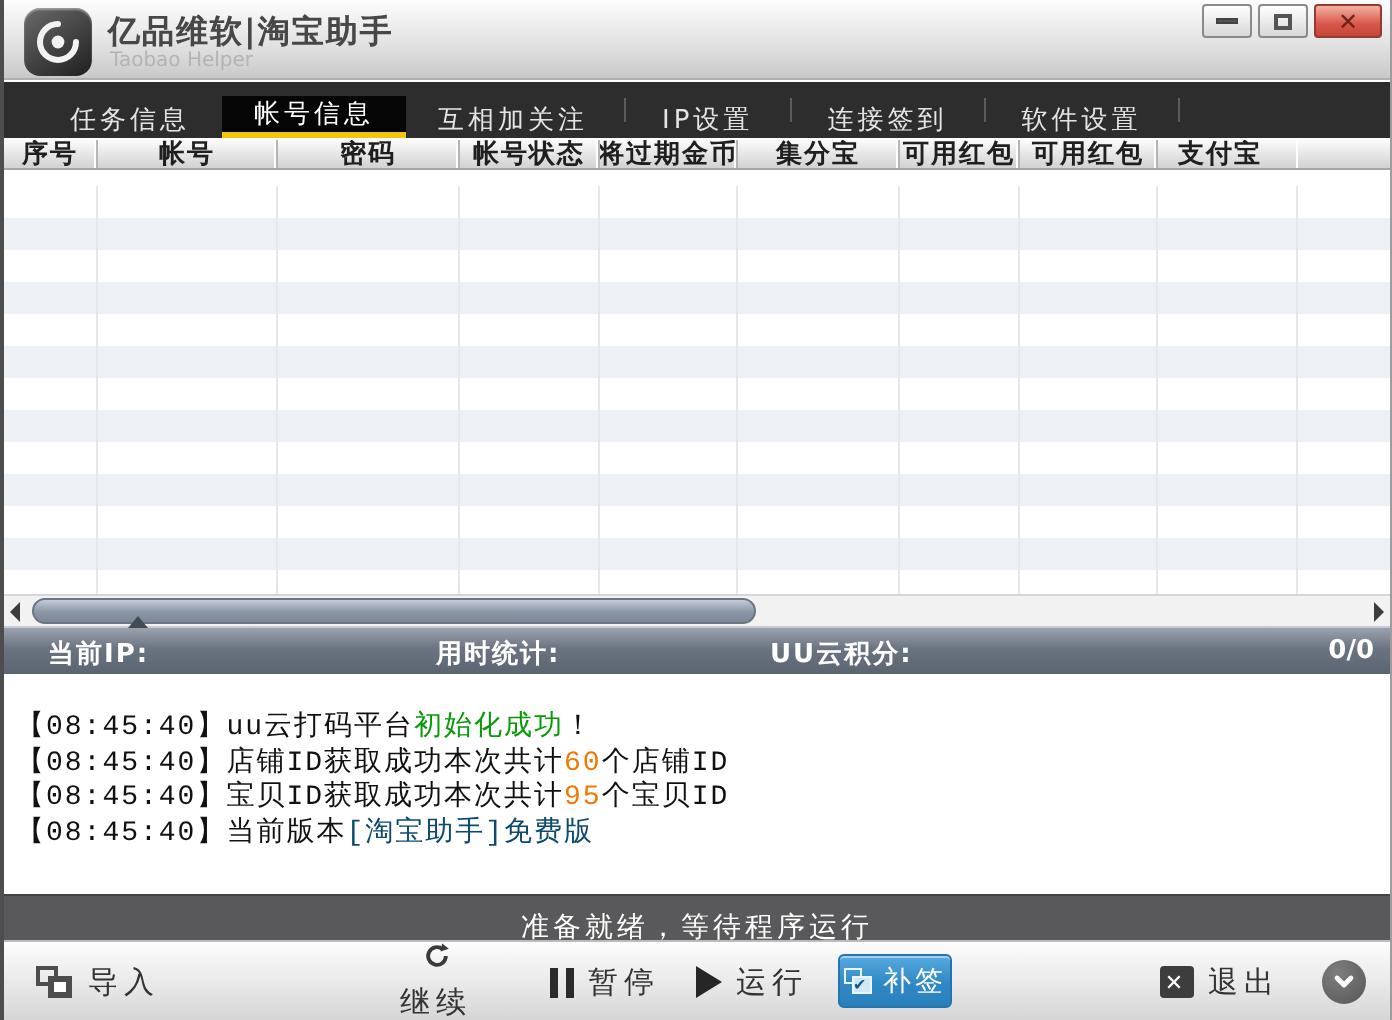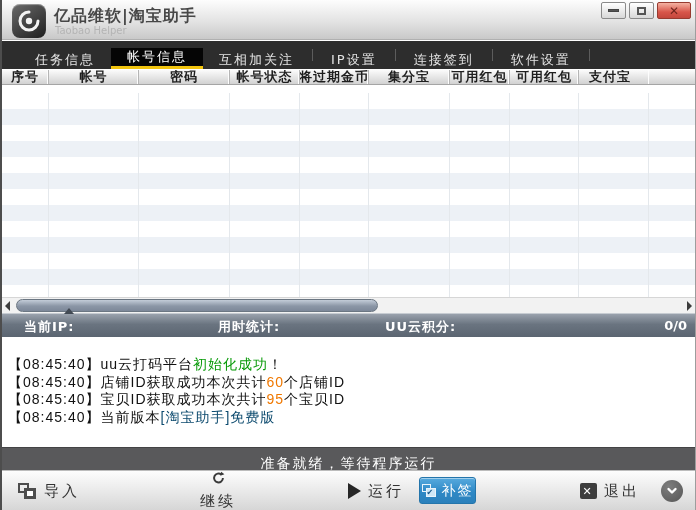--- a/index.html
+++ b/index.html
@@ -60,21 +60,21 @@
     color:#fff; font-size:13px; font-weight:bold; }
   .statusbar .pointer { position:absolute; left:62px; top:-6px; width:0; height:0;
     border:5px solid transparent; border-bottom:6px solid #424a54; border-top:none; }
   .st-ip { position:absolute; left:22px; top:4px; letter-spacing:1px; }
   .st-time { position:absolute; left:216px; top:4px; letter-spacing:1px; }
   .st-uu { position:absolute; left:383px; top:4px; letter-spacing:1px; }
   .st-val { position:absolute; right:8px; top:4px; }
 
   
   .logarea { position:absolute; left:0; top:337px; width:100%; height:110px; background:#fff;
-    font-family:Liberation Sans, sans-serif; font-size:14px; color:#111;
+    font-family:Liberation Mono, monospace; font-size:14px; color:#111;
     padding:19px 6px 0 6px; line-height:17.5px; letter-spacing:1px; }
   .seg-g { color:#089a08; } .seg-o { color:#f07800; } .seg-b { color:#0c4a6e; }
 
   
   .readybar { position:absolute; left:0; top:447px; width:100%; height:33px; background:#59595b;
     border-top:1px solid #434345; display:flex; align-items:center; justify-content:center;
     color:#fff; font-size:14px; letter-spacing:2px; }
 
   
   .toolbar { position:absolute; left:0; top:470px; width:100%; height:40px;
@@ -352,20 +352,27 @@
         </span>
       <span>导入</span>
     </div>
     <div class="titem" style="left:198px;flex-direction:column;">
       <svg width="19" height="19" viewBox="0 0 19 19">
         <path d="M15.5 9.5 a6 6 0 1 1 -2.2-4.65" fill="none" stroke="#3a3a3a" stroke-width="2.6"></path>
         <path d="M13 1 L17.5 4.5 L12 6.5 Z" fill="#3a3a3a"></path>
       </svg>
       <span>继续</span>
     </div>
+    <div class="titem" style="left:273px;">
+      <span class="icn-pause">
+          <i></i>
+          <i></i>
+        </span>
+      <span>暂停</span>
+    </div>
     <div class="titem" style="left:346px;">
       <span class="icn-play"></span>
       <span>运行</span>
     </div>
     <div class="btn-resign">
       <span class="icn-resign">
         <span class="back"></span>
         <span class="front">✔</span>
       </span>
       <span>补签</span>

